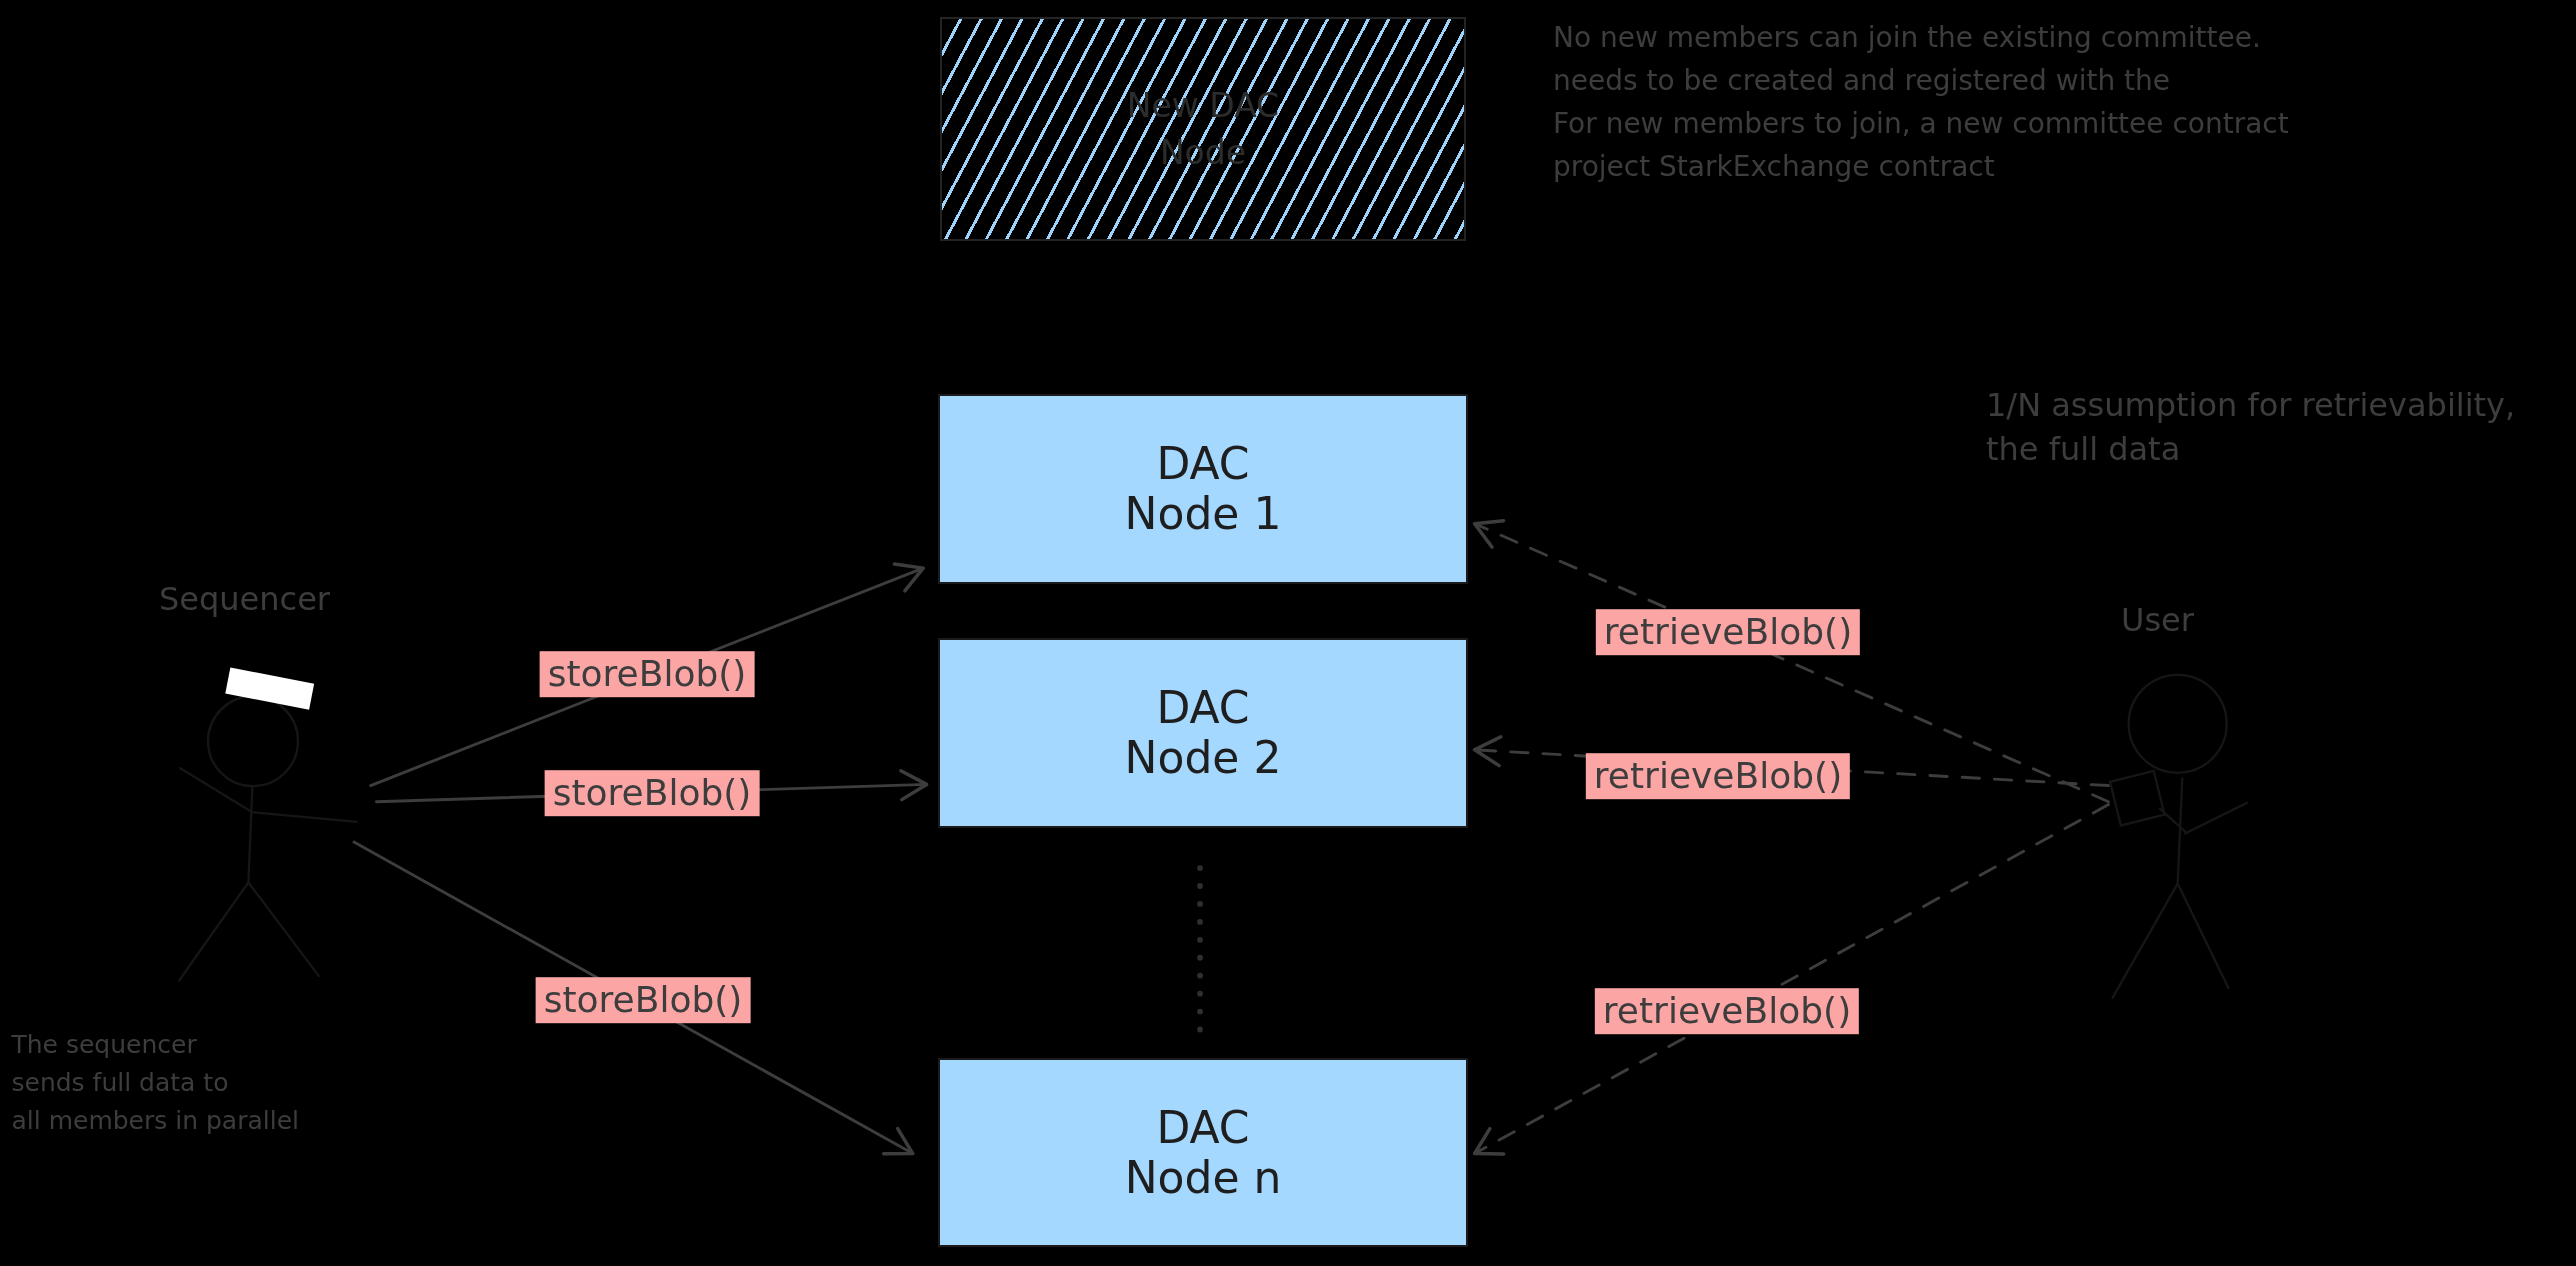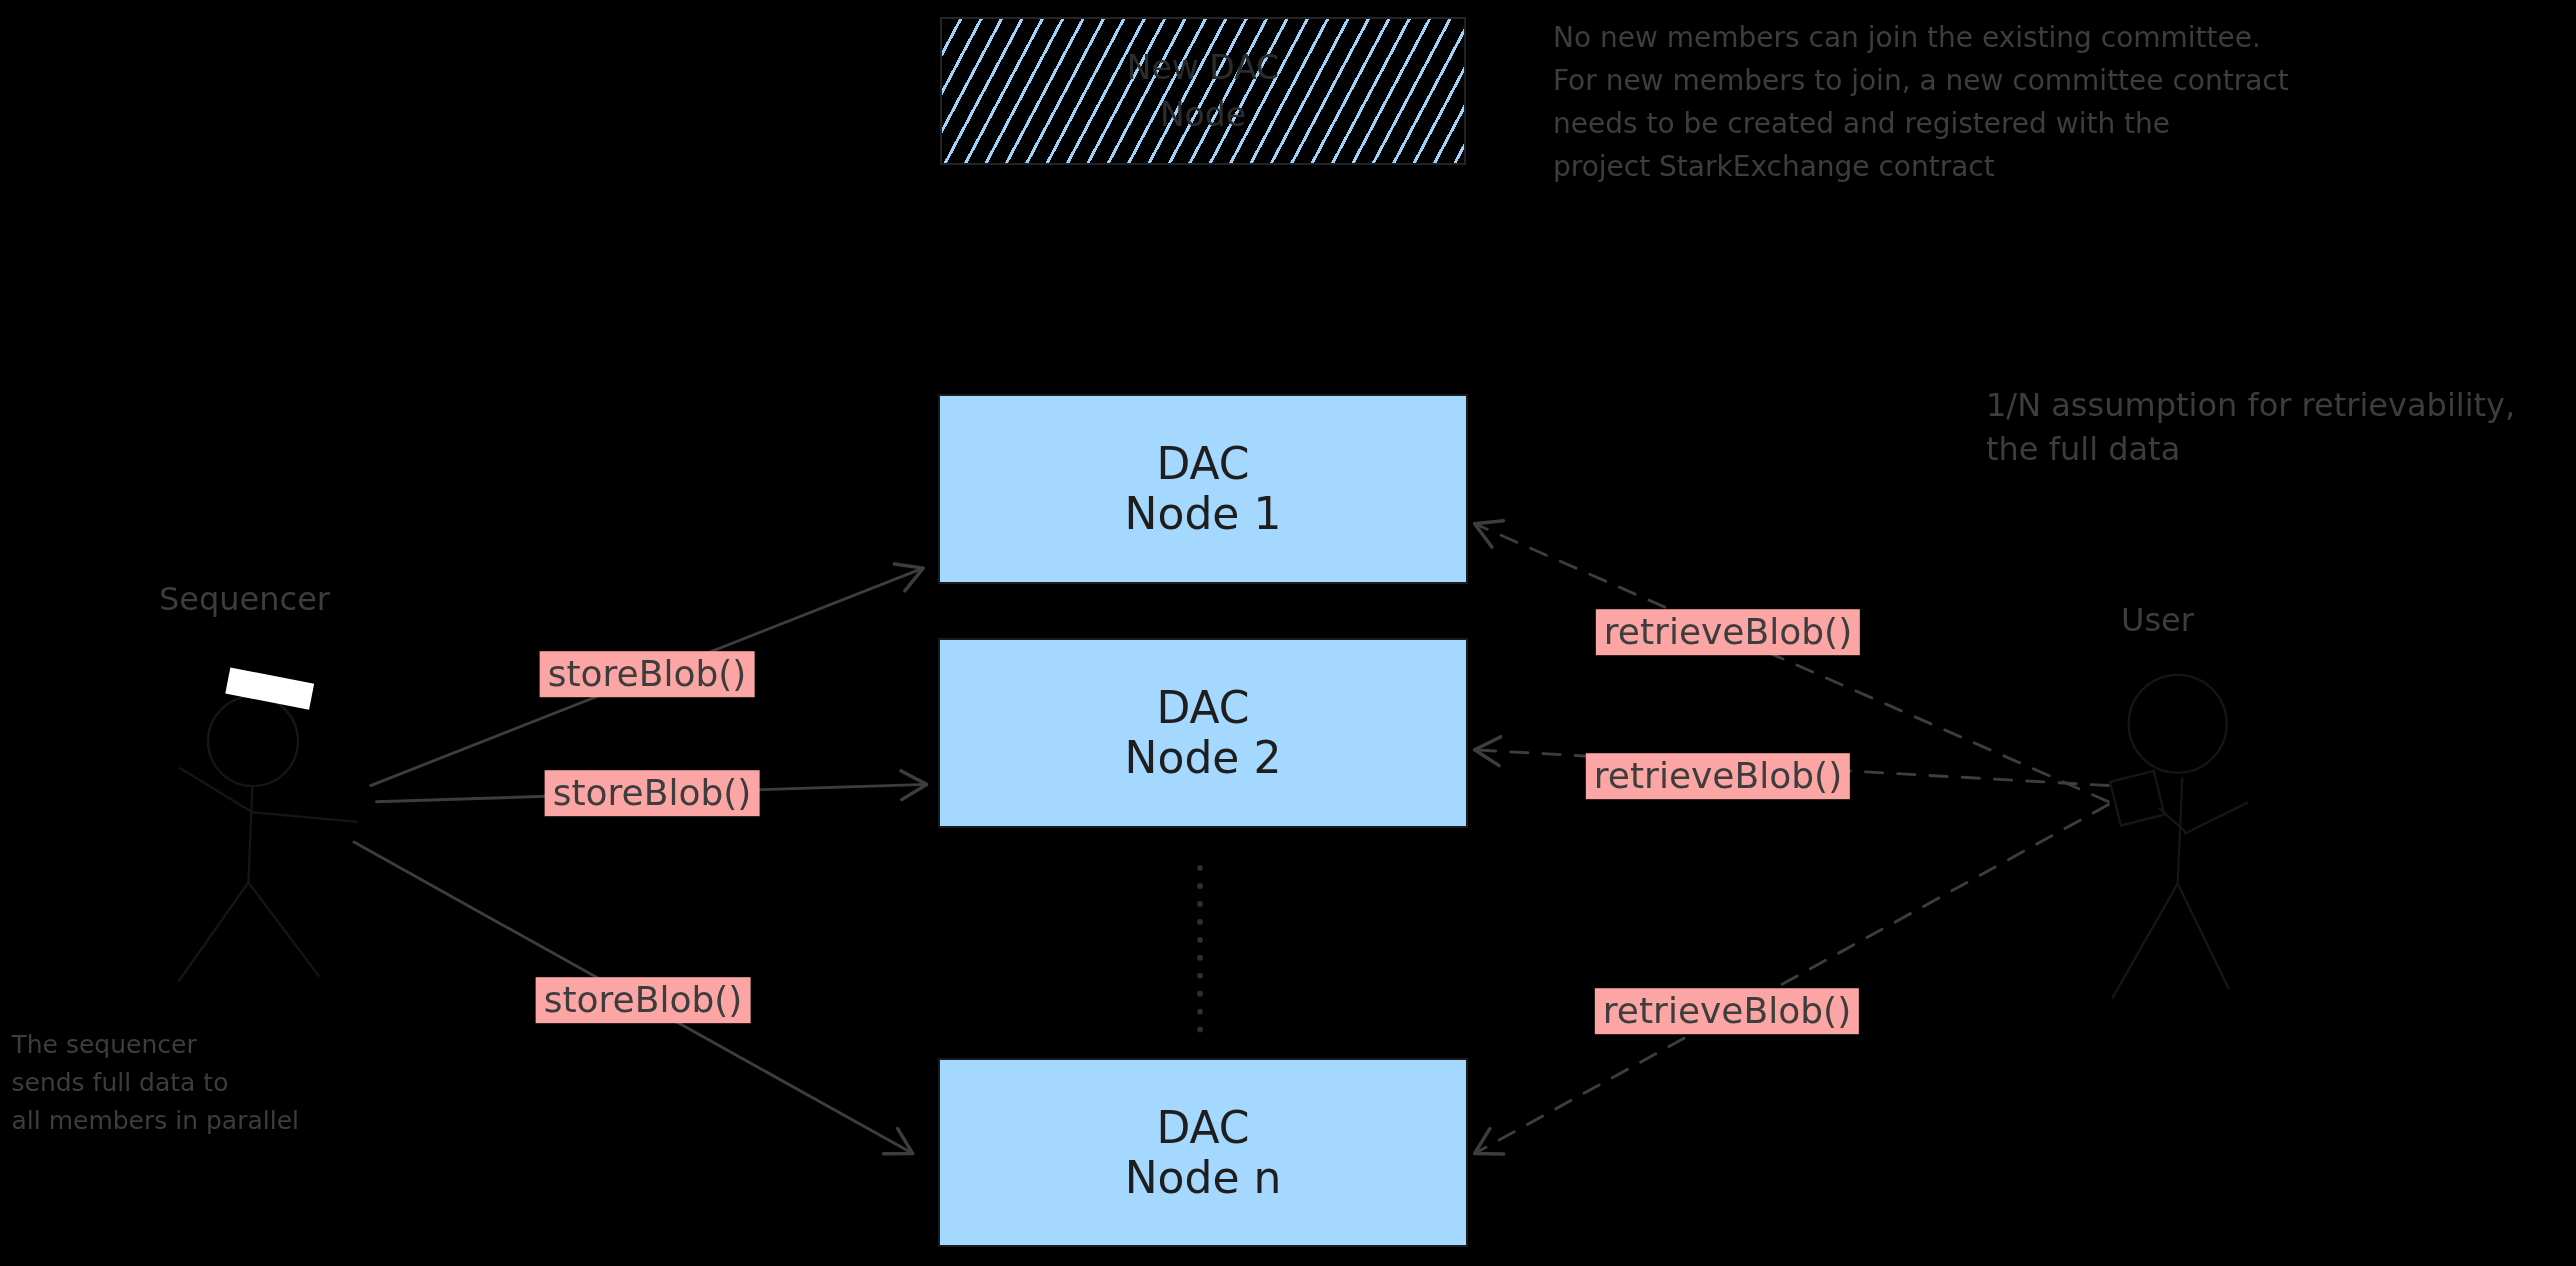--- a/index.html
+++ b/index.html
@@ -35,21 +35,21 @@
   }
   #node-1 { top: 394px; }
   #node-2 { top: 638px; }
   #node-n { top: 1058px; height: 189px; }
 
   #new-dac-box {
     position: absolute;
     left: 940px;
     top: 17.3px;
     width: 526px;
-    height: 148px;
+    height: 224px;
     box-sizing: border-box;
     border: 2.9px solid #242424;
     background: repeating-linear-gradient(118deg,
       rgba(0,0,0,0) 0px, rgba(0,0,0,0) 15px,
       #9ed3fb 15px, #9ed3fb 18px);
     display: flex;
     flex-direction: column;
     align-items: center;
     justify-content: center;
     color: #2c2c2c;
@@ -175,22 +175,22 @@
 
   <div class="arrow-label" id="store-1">storeBlob()</div>
   <div class="arrow-label" id="store-2">storeBlob()</div>
   <div class="arrow-label" id="store-3">storeBlob()</div>
   <div class="arrow-label" id="retrieve-1">retrieveBlob()</div>
   <div class="arrow-label" id="retrieve-2">retrieveBlob()</div>
   <div class="arrow-label" id="retrieve-3">retrieveBlob()</div>
 
   <div class="note" id="note-committee">
     <div>No new members can join the existing committee.</div>
+    <div>needs to be created and registered with the</div>
     <div>For new members to join, a new committee contract</div>
-    <div>needs to be created and registered with the</div>
     <div>project StarkExchange contract</div>
   </div>
 
   <div class="note" id="note-retrievability">
     <div>1/N assumption for retrievability,</div>
     <div>the full data</div>
   </div>
 
   <div class="note" id="note-sequencer">
     <div>The sequencer</div>

